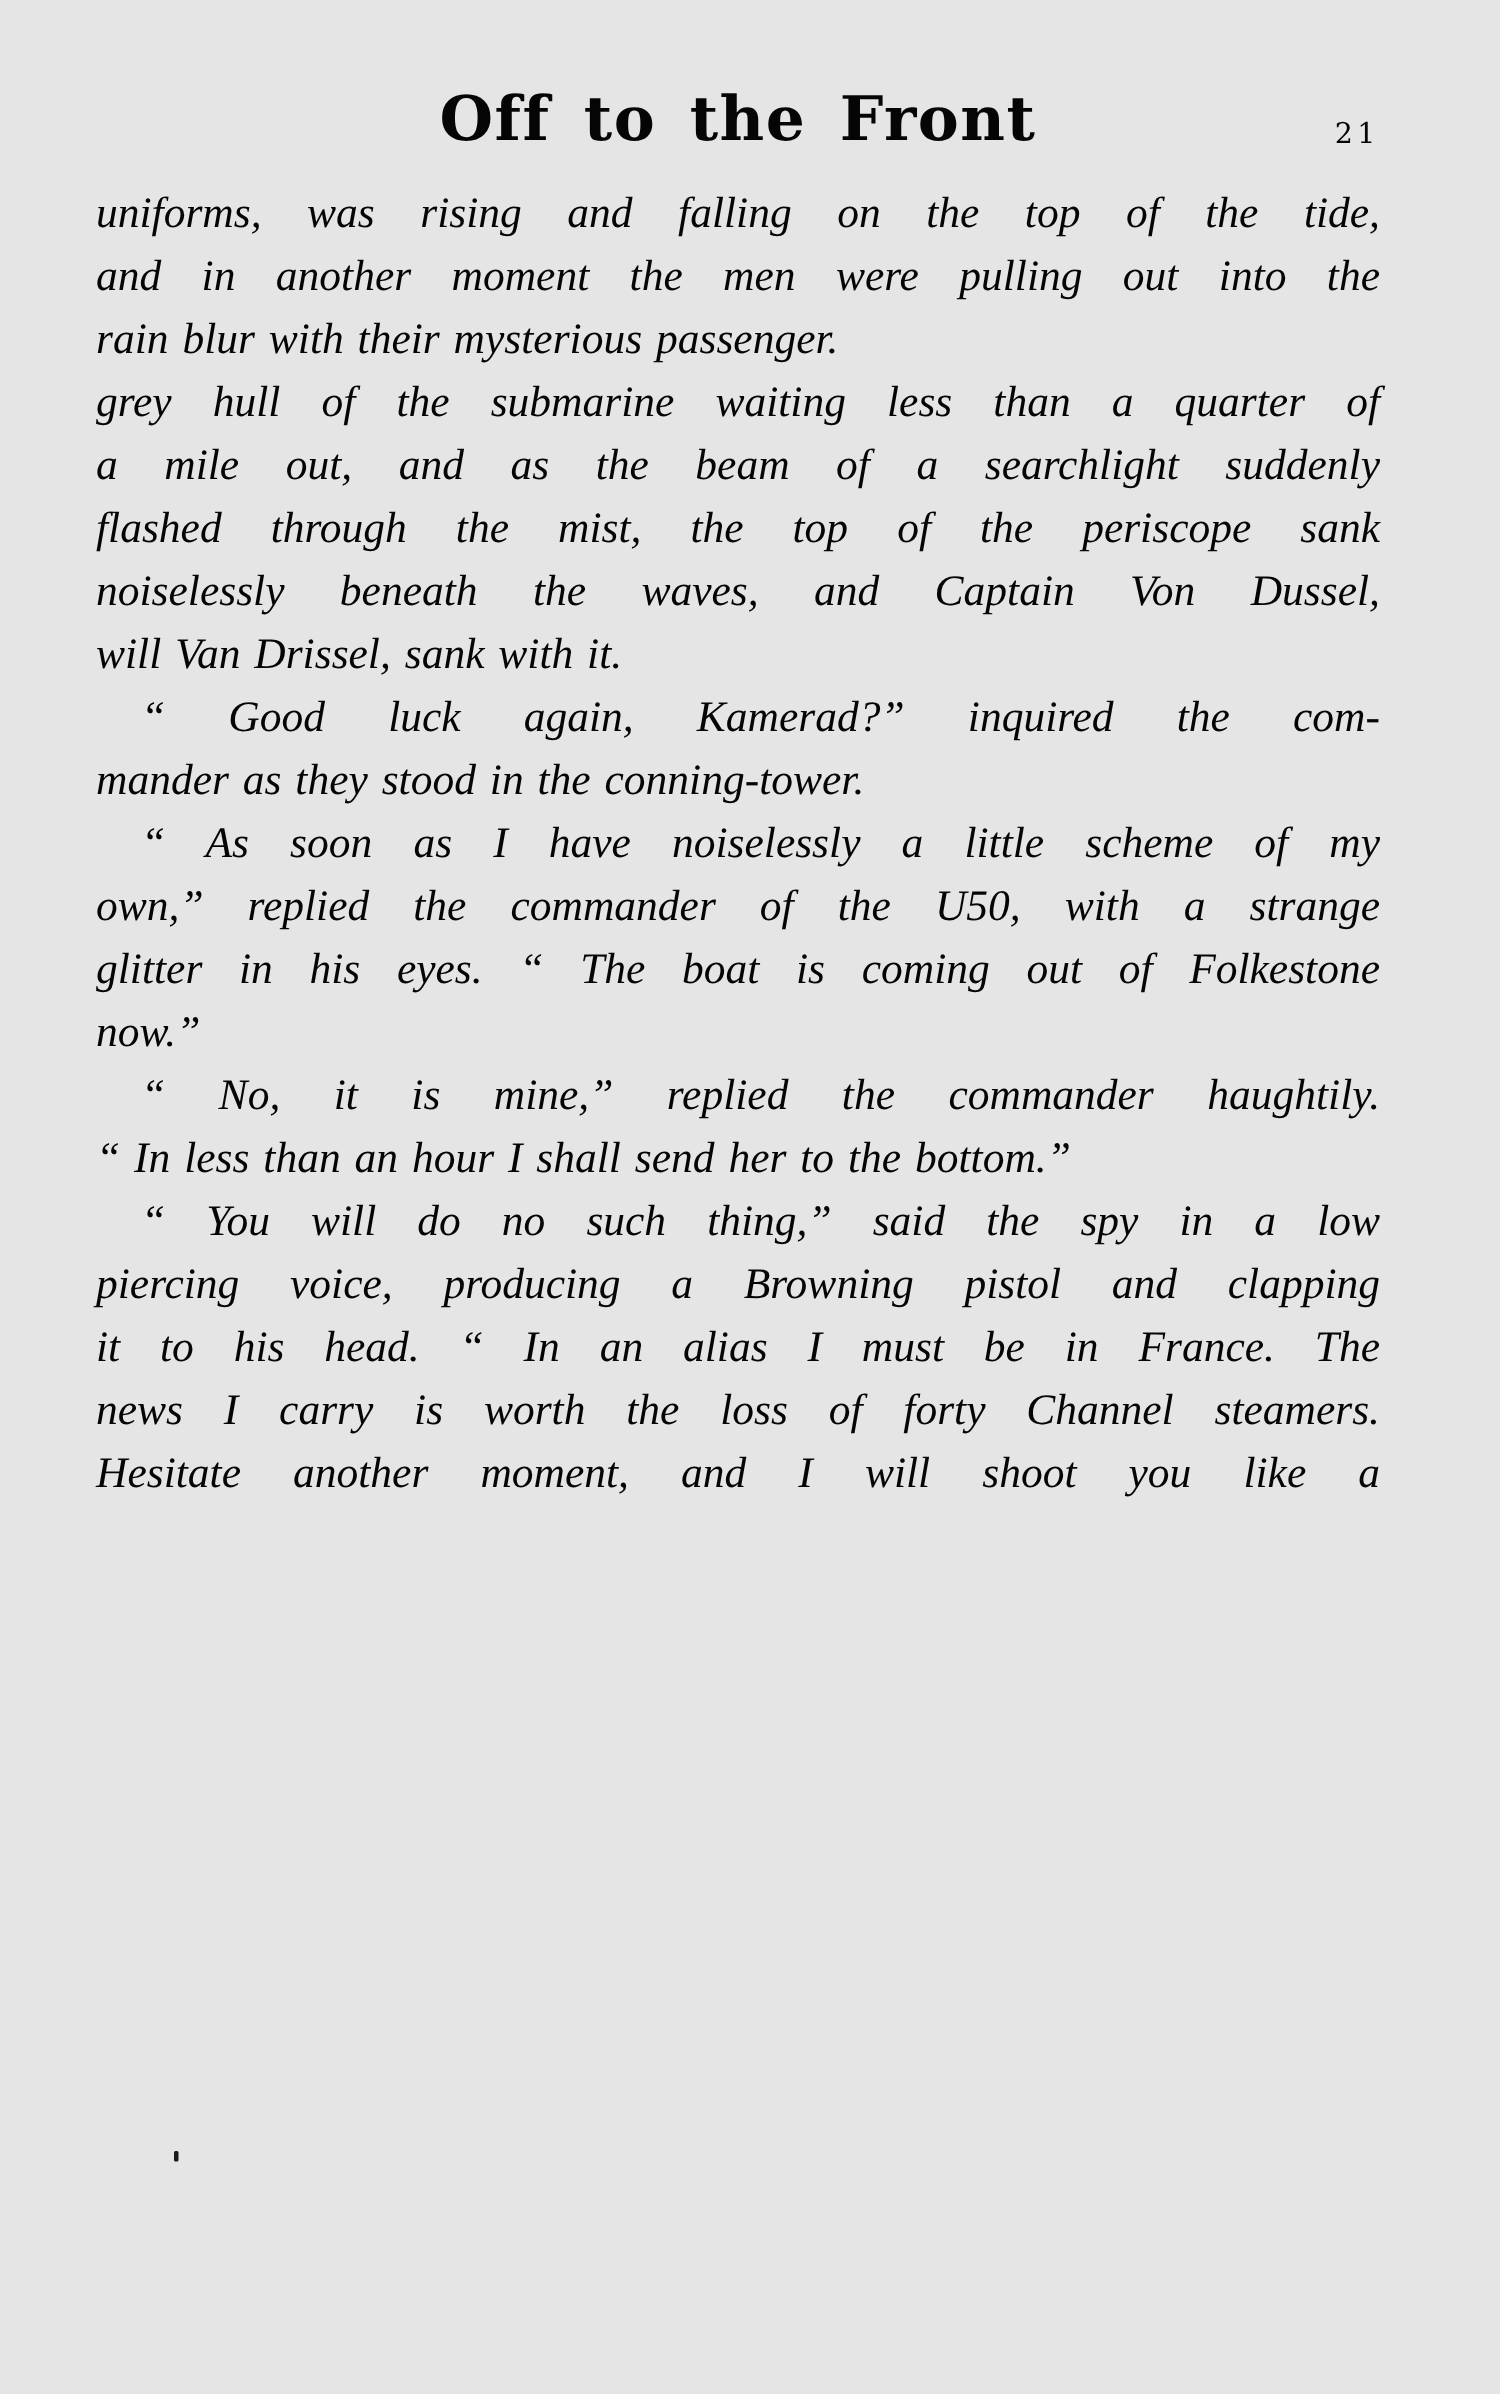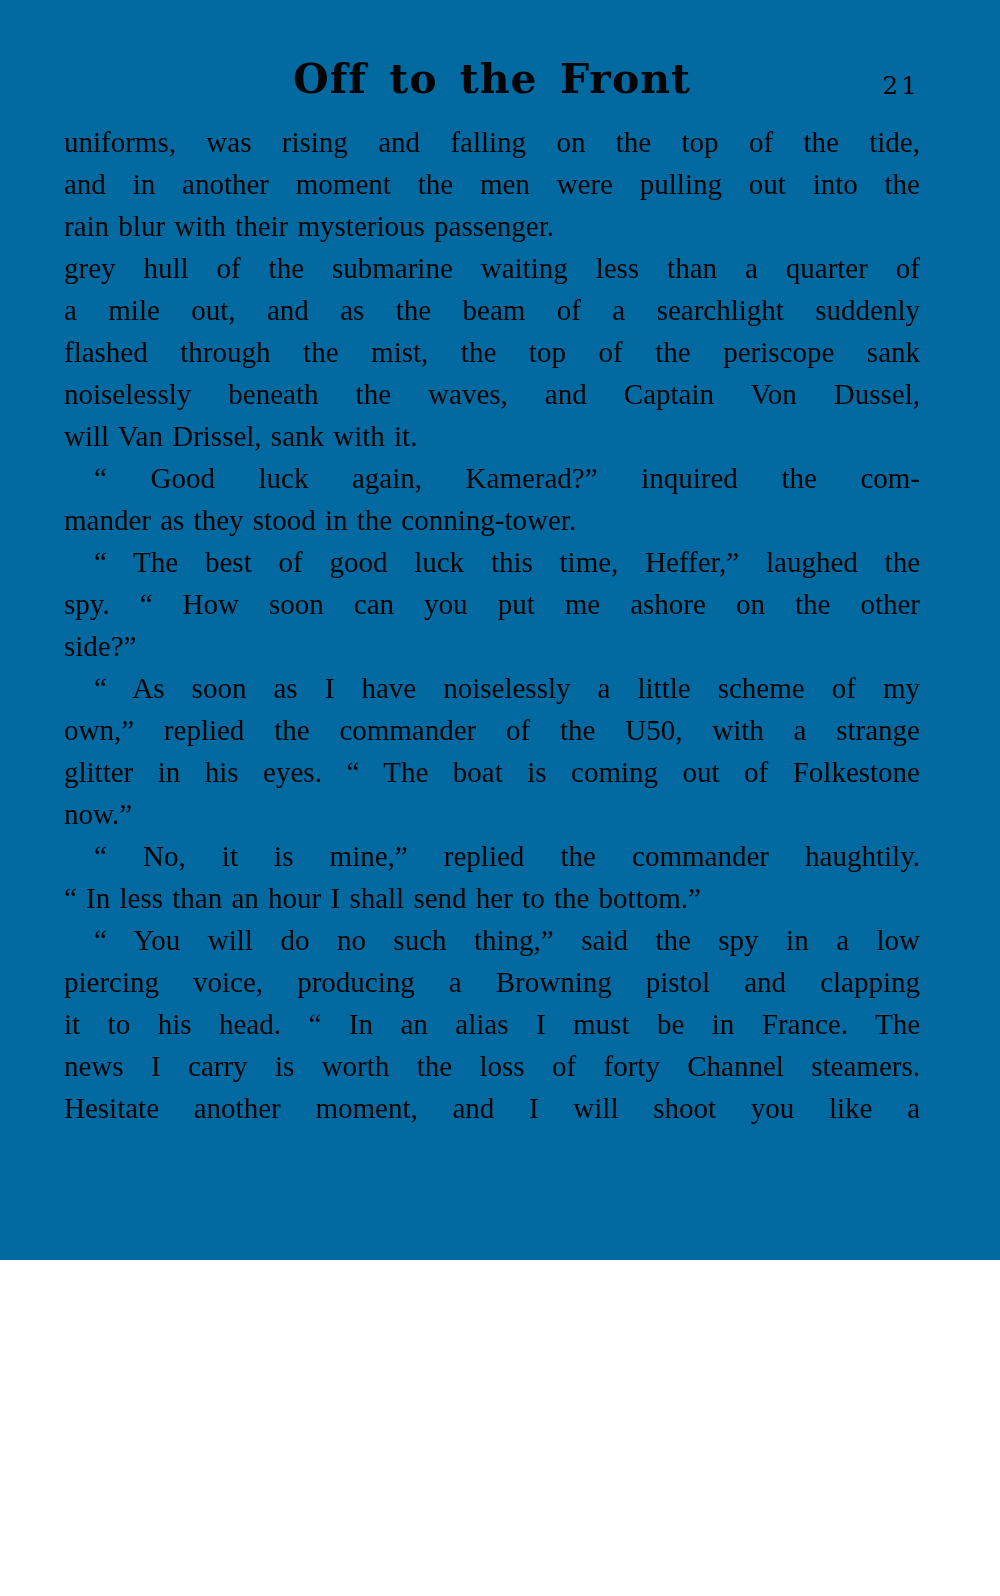--- a/index.html
+++ b/index.html
@@ -1,21 +1,21 @@
 <!DOCTYPE html>
 <html><head>
 <meta charset="utf-8">
 <title>Book Page</title>
 <style>
   html, body { margin: 0; padding: 0; background: #ffffff; }
   .page {
     position: relative;
     width: 1000px;
-    height: 1260px;
-    background: #0369a1;
+    height: 1596px;
+    background: #e5e5e5;
     color: #050505;
     font-family: "Liberation Serif", serif;
     overflow: hidden;
   }
   .header {
     position: absolute;
     top: 56px;
     left: 64px;
     width: 856px;
     height: 48px;
@@ -27,33 +27,33 @@
     font-size: 41px;
     line-height: 46px;
     letter-spacing: 1px;
     word-spacing: 7px;
   }
   .page-number {
     position: absolute;
     right: 0;
     bottom: 4px;
     font-family: "DejaVu Serif", serif;
-    font-size: 25px;
+    font-size: 19px;
     letter-spacing: 3px;
   }
   .body-text {
     position: absolute;
     left: 64px;
     top: 121px;
     width: 856px;
     font-size: 29px;
     line-height: 42px;
     word-spacing: 2px;
   }
-  .body-text p { margin: 0; padding: 0; }
+  .body-text p { margin: 0; padding: 0; font-style: italic; }
   .ln {
     display: block;
     text-align: justify;
     text-align-last: justify;
     height: 42px;
     white-space: normal;
   }
   .ln.last {
     text-align: right;
     text-align-last: left;
@@ -93,25 +93,20 @@
       <span class="ln">flashed through the mist, the top of the periscope sank</span>
       <span class="ln">noiselessly beneath the waves, and Captain Von Dussel,</span>
       <span class="ln last">will Van Drissel, sank with it.</span>
     </p>
 
     <p>
       <span class="ln indent">“ Good luck again, Kamerad?” inquired the com-</span>
       <span class="ln last">mander as they stood in the conning-tower.</span>
     </p>
 
-    <p>
-      <span class="ln indent">“ The best of good luck this time, Heffer,” laughed the</span>
-      <span class="ln">spy. “ How soon can you put me ashore on the other</span>
-      <span class="ln last">side?”</span>
-    </p>
 
     <p>
       <span class="ln indent">“ As soon as I have noiselessly a little scheme of my</span>
       <span class="ln">own,” replied the commander of the U50, with a strange</span>
       <span class="ln">glitter in his eyes. “ The boat is coming out of Folkestone</span>
       <span class="ln last">now.”</span>
     </p>
 
 
     <p>

